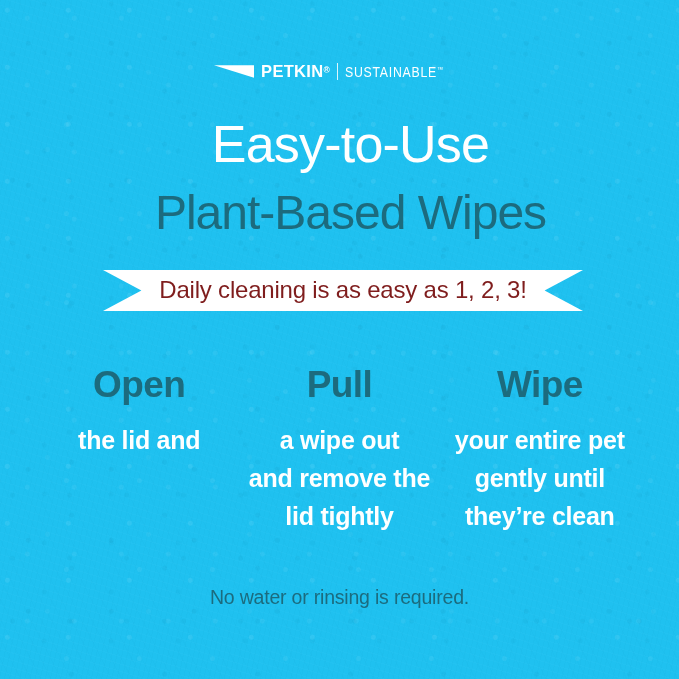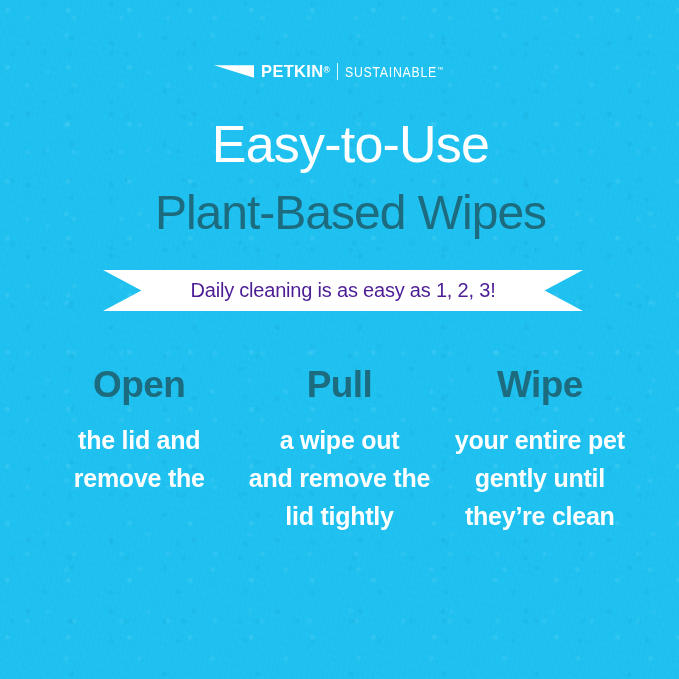--- a/index.html
+++ b/index.html
@@ -144,22 +144,22 @@
       92% 50%, 100% 100%,
       0% 100%, 8% 50%
     );
   }
   .ribbon-text {
     position:absolute;
     inset:0;
     display:flex;
     align-items:center;
     justify-content:center;
-    color:#4c1d95;
-    font-size:20px;
+    color:#7f1d1d;
+    font-size:24px;
     line-height:1;
     letter-spacing:-0.2px;
     white-space:nowrap;
     padding-bottom:2px;
   }
 
   
   .steps {
     position:absolute;
     top:366px;
@@ -230,21 +230,20 @@
     <div class="ribbon"></div>
     <div class="ribbon-text">Daily cleaning is as easy as 1, 2, 3!</div>
   </div>
 
   <div class="steps">
 
     <div class="step">
       <div class="step-title">Open</div>
       <div class="step-body">
         <span>the lid and</span>
-        <span>remove the</span>
       </div>
     </div>
 
     <div class="step">
       <div class="step-title">Pull</div>
       <div class="step-body">
         <span>a wipe out</span>
         <span>and remove the</span>
         <span>lid tightly</span>
       </div>
@@ -254,14 +253,15 @@
       <div class="step-title">Wipe</div>
       <div class="step-body">
         <span>your entire pet</span>
         <span>gently until</span>
         <span>they’re clean</span>
       </div>
     </div>
 
   </div>
 
+  <div class="footer">No water or rinsing is required.</div>
 
 </div>
 
 </body></html>

